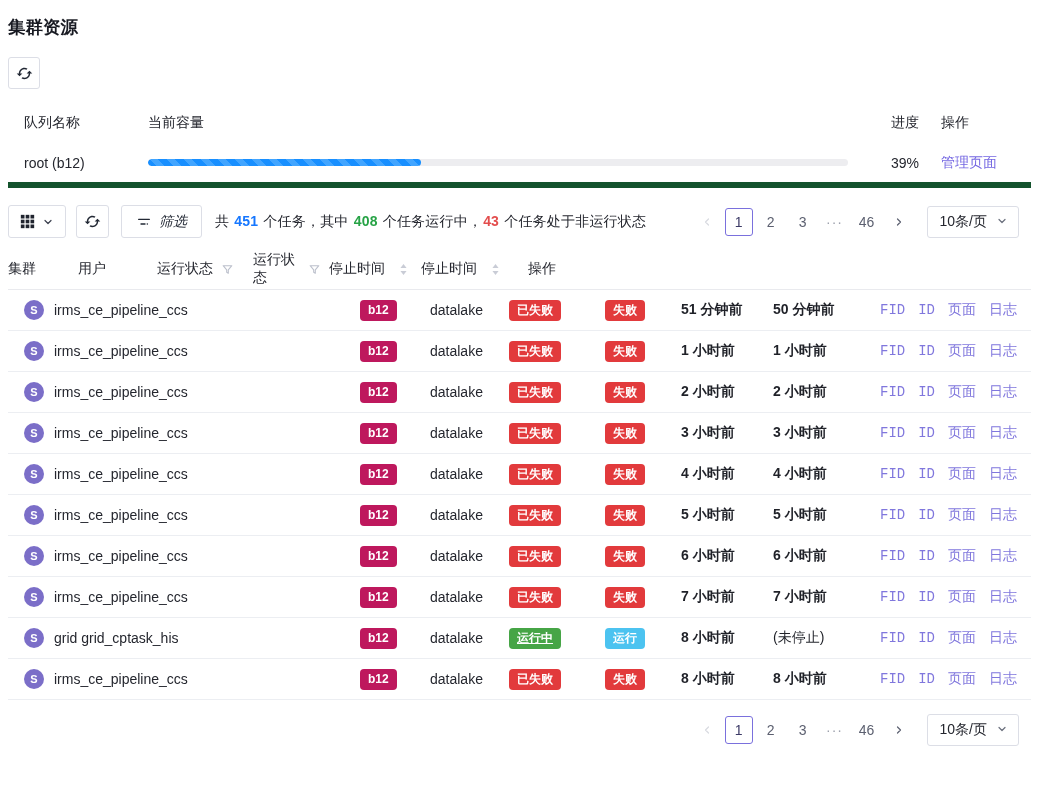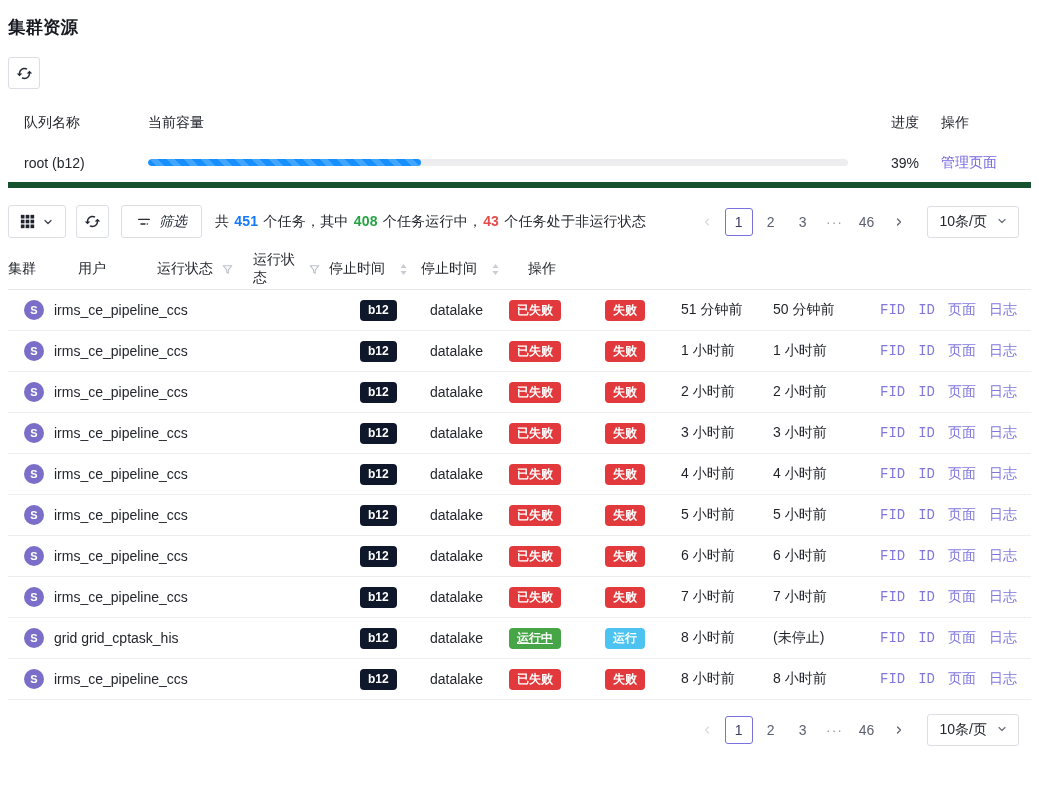--- a/index.html
+++ b/index.html
@@ -80,26 +80,26 @@
 
   .avatar {
     width: 20px; height: 20px; border-radius: 50%; background: #7b6ec8; color: #fff;
     font-size: 11px; font-weight: 700; display: inline-flex; align-items: center; justify-content: center;
     flex: 0 0 20px;
   }
   .badge {
     display: inline-block; padding: 3px 8px; border-radius: 4px; color: #fff;
     font-size: 12px; font-weight: 700; line-height: 1.25; white-space: nowrap;
   }
-  .badge-cluster { background: #0f172a; }
+  .badge-cluster { background: #be185d; }
   .badge-red { background: #e23a3c; }
   .badge-green { background: #46a546; text-decoration: underline; }
   .badge-cyan { background: #4cc3f0; }
 
-  .time { font-weight: 400; color: #1f2128; }
+  .time { font-weight: 700; color: #1f2128; }
   .time.plain { font-weight: 400; }
   .action-link { color: #8077dd; cursor: pointer; white-space: nowrap; font-family: Liberation Mono, monospace; }
 
   .footer-pager { display: flex; margin-top: 14px; }
 </style>
 </head>
 <body>
 
 <div class="page">
 

